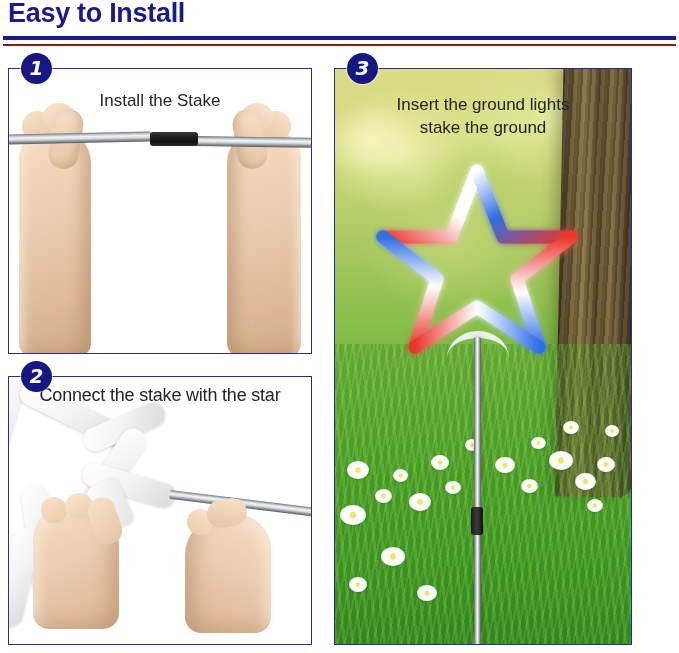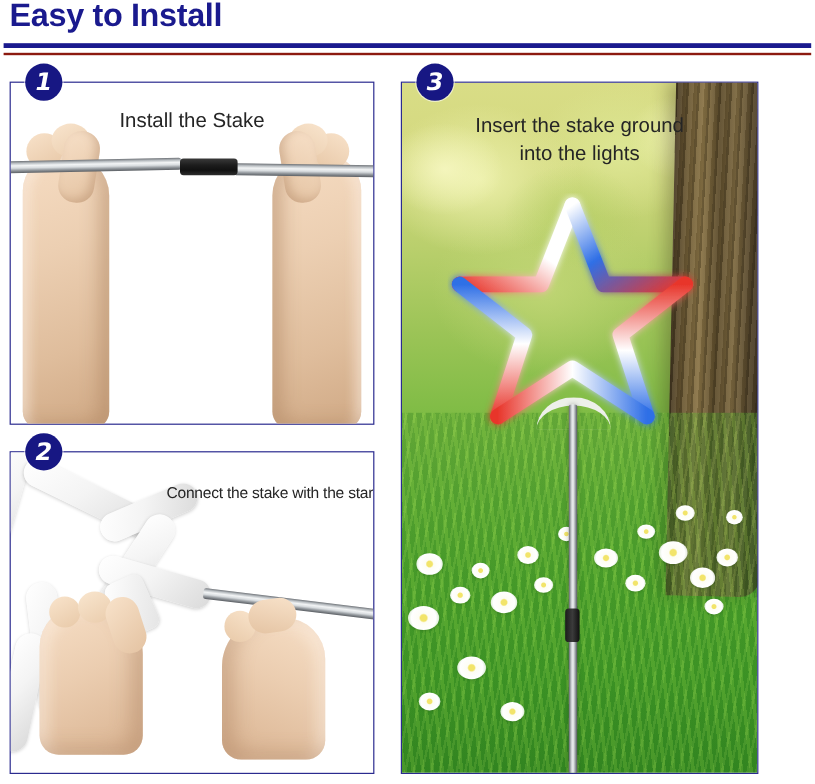--- a/index.html
+++ b/index.html
@@ -91,21 +91,21 @@
   .caption {
     position: absolute;
     z-index: 30;
     color: #252525;
     font-size: 17px;
     line-height: 23px;
     text-align: center;
     white-space: nowrap;
   }
   #caption-1 { left: 0; top: 20px; width: 100%; }
-  #caption-2 { left: 0; top: 22px; width: 100%; font-size: 13px; letter-spacing: -0.2px; text-align: right; }
+  #caption-2 { left: 0; top: 7px; width: 100%; font-size: 18px; letter-spacing: -0.2px; }
   #caption-3 { left: 0; top: 24px; width: 100%; white-space: normal; }
 
   
   .rod {
     position: absolute;
     background: linear-gradient(to bottom,
        #6e7277 0%, #b9bec2 18%, #f2f4f5 38%, #d9dde0 58%, #8f9499 80%, #5a5e63 100%);
     border-radius: 2px;
   }
   .rod-cap {
@@ -444,18 +444,18 @@
           <path d="M42 186 L104 146 L166 186" stroke="url(#gradBottom)"></path>
         </g>
       </svg>
     </div>
 
     <div id="p3-stake-bracket"></div>
     <div id="p3-stake"></div>
     <div id="p3-stake-cap"></div>
 
     <div class="caption" id="caption-3">
-      <div>Insert the stake ground</div>
-      <div>into the lights</div>
+      <div>Insert the ground lights</div>
+      <div>stake the ground</div>
     </div>
   </div>
   <div class="badge">3</div>
 </div>
 
 </body></html>

